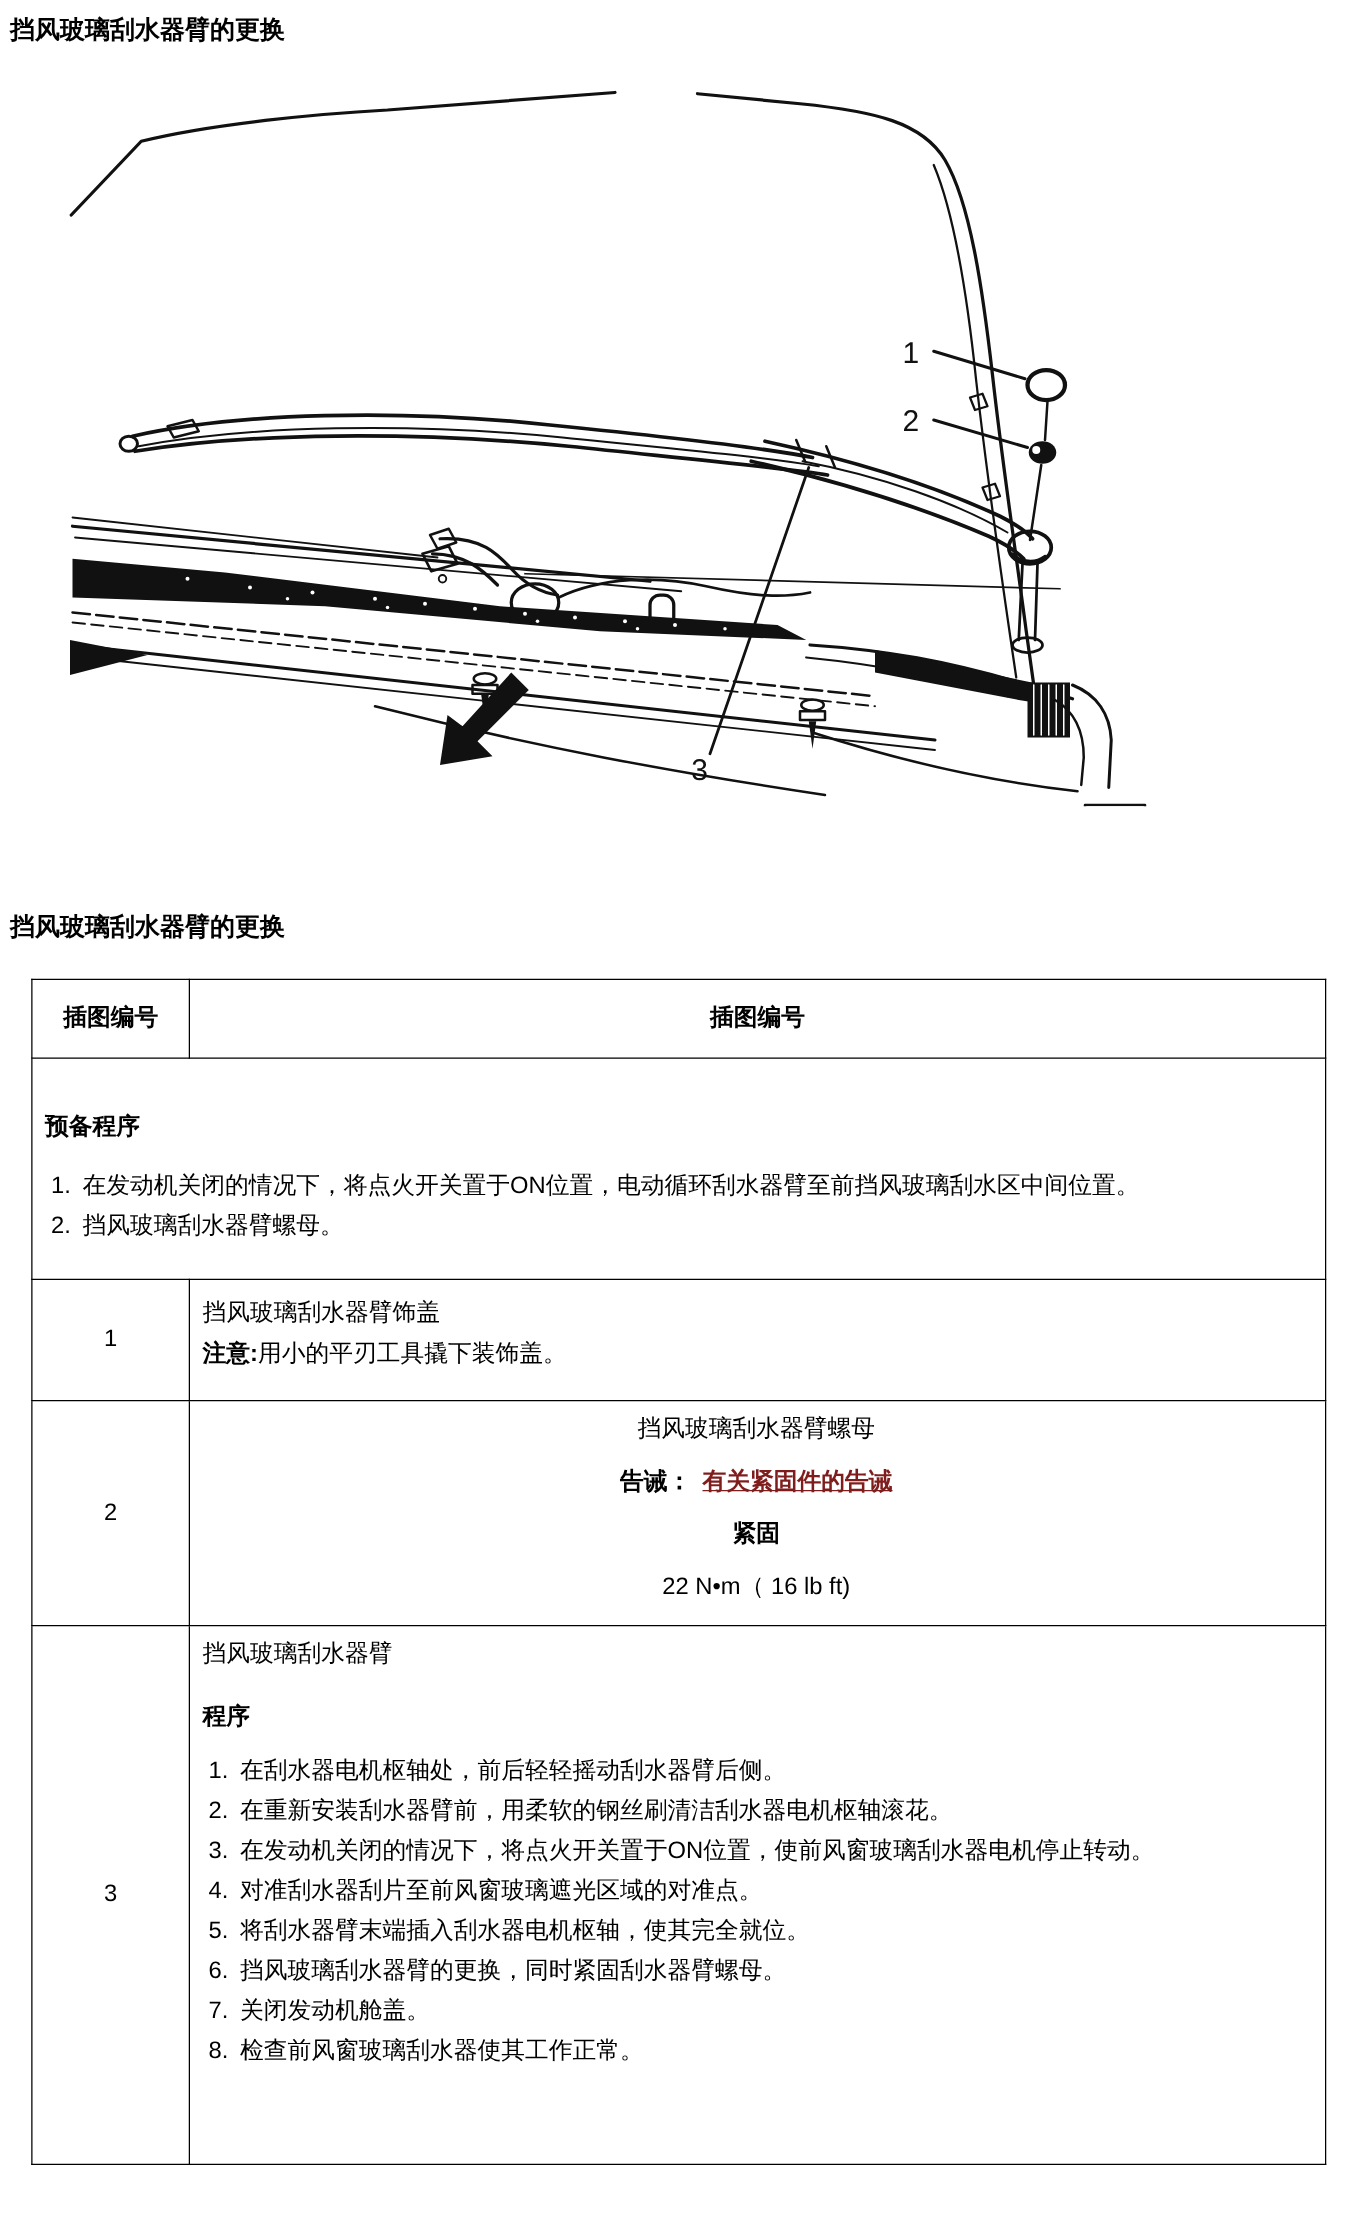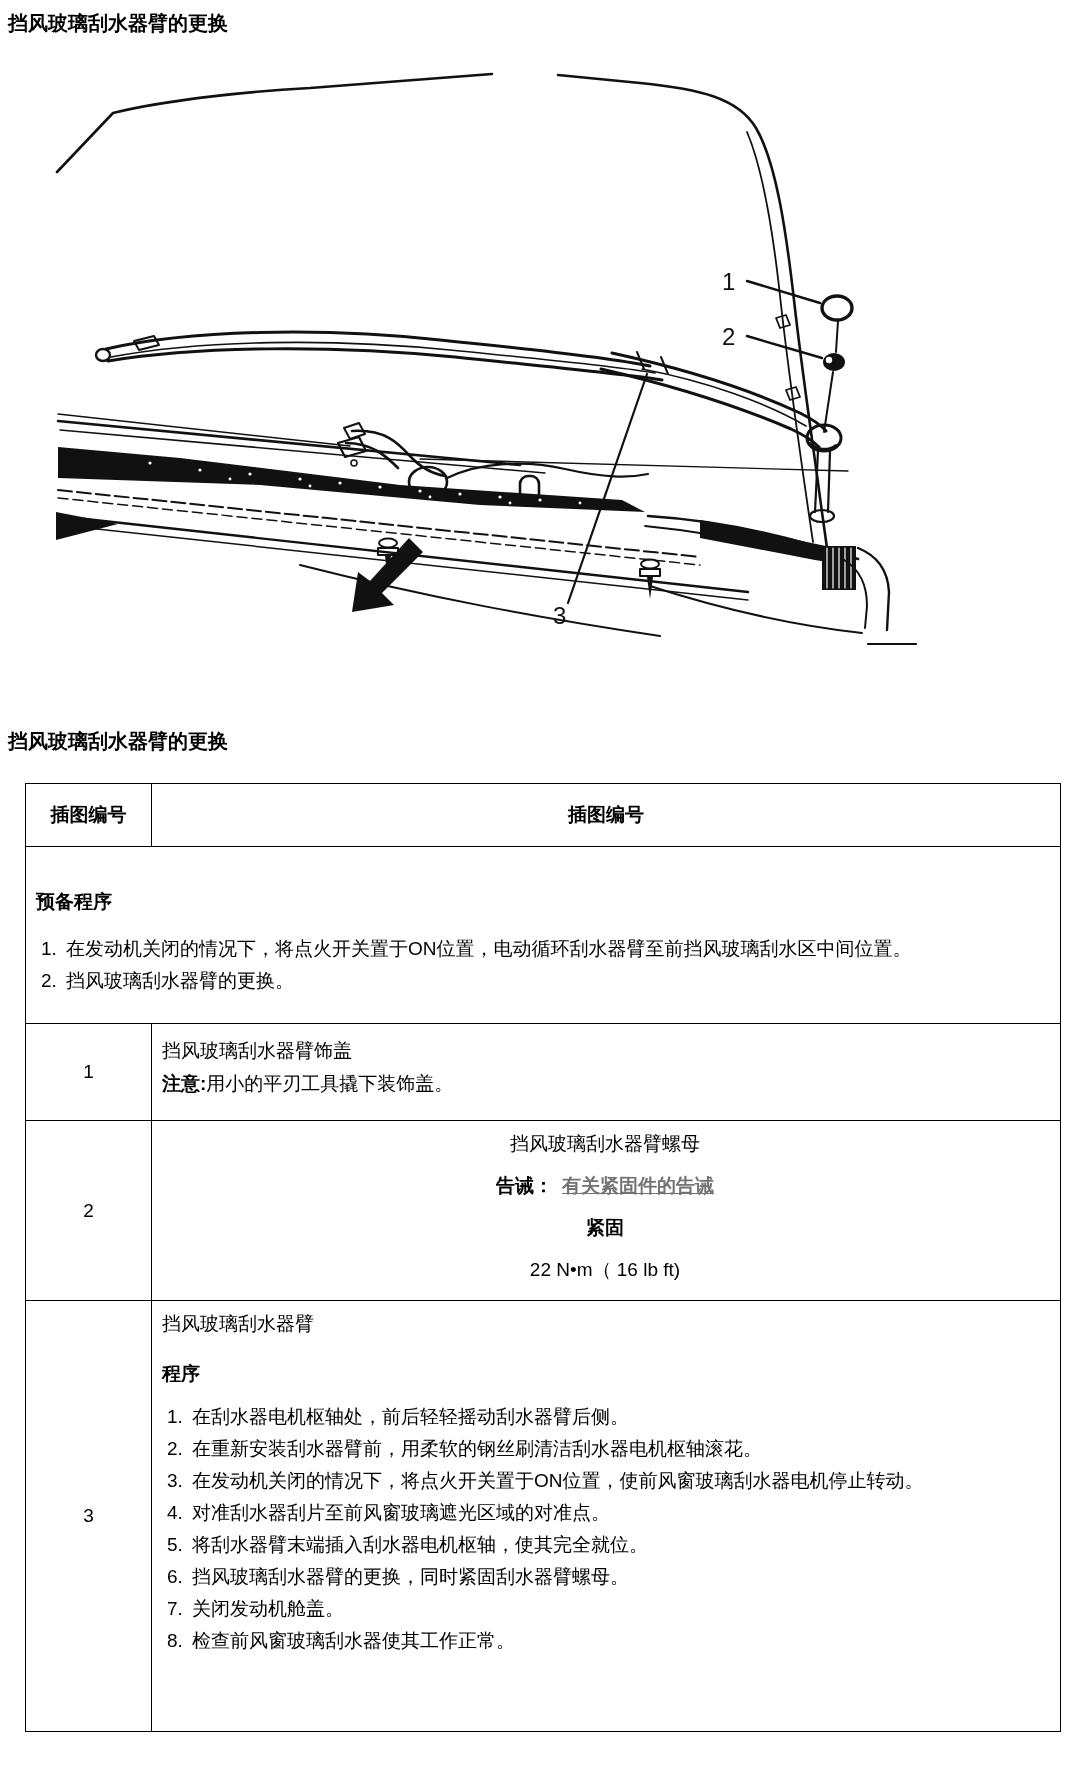--- a/index.html
+++ b/index.html
@@ -25,21 +25,21 @@
   .prelim-title { font-weight:bold; margin-bottom:18px; }
   ol.step-list { margin:0; padding-left:26px; }
   ol.step-list li { line-height:32px; padding-left:4px; }
   .row1-cell { padding-top:10px; }
   .row1-cell .line { line-height:33px; }
   .row2-cell { padding-top:18px;text-align:center; }
   .row2-cell .para { margin-bottom:16px; }
   .row3-cell { padding-top:21px; }
   .part-name3 { margin-bottom:24px; }
   .proc-label { font-weight:bold; margin-bottom:14px; }
-  a.caution-link { color:#737373; font-weight:bold; text-decoration:underline; margin-left:9px; }
+  a.caution-link { color:#7f1d1d; font-weight:bold; text-decoration:underline; margin-left:9px; }
   .b { font-weight:bold; }
   svg text.callout { font-size:24px; fill:#111; font-family:"Liberation Sans","DejaVu Sans",sans-serif; }
 </style>
 </head>
 <body>
 
 <div class="page-title">挡风玻璃刮水器臂的更换</div>
 
 <div class="figure-wrap">
   <svg width="915" height="573" viewBox="40 72 915 573">
@@ -164,21 +164,21 @@
       <tr class="hdr" style="height:63px;">
     <th>插图编号</th>
     <th>插图编号</th>
   </tr>
 
   <tr style="height:152px;">
     <td class="prelim-cell" colspan="2">
       <div class="prelim-title">预备程序</div>
       <ol class="step-list">
         <li>在发动机关闭的情况下，将点火开关置于ON位置，电动循环刮水器臂至前挡风玻璃刮水区中间位置。</li>
-        <li>挡风玻璃刮水器臂的更换。</li>
+        <li>挡风玻璃刮水器臂螺母。</li>
       </ol>
     </td>
   </tr>
 
   <tr style="height:97px;">
     <td class="num-cell">1</td>
     <td class="content-cell row1-cell">
       <div class="line">挡风玻璃刮水器臂饰盖</div>
       <div class="line"><b class="b">注意:</b><span>用小的平刃工具撬下装饰盖。</span></div>
     </td>

